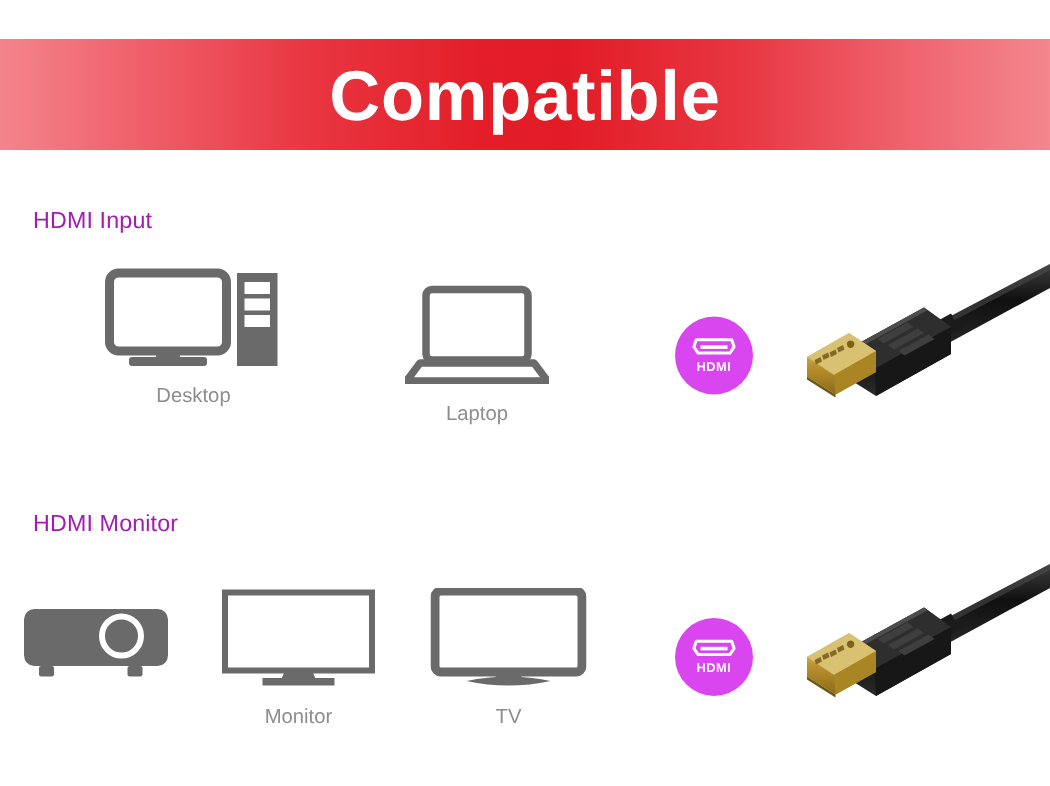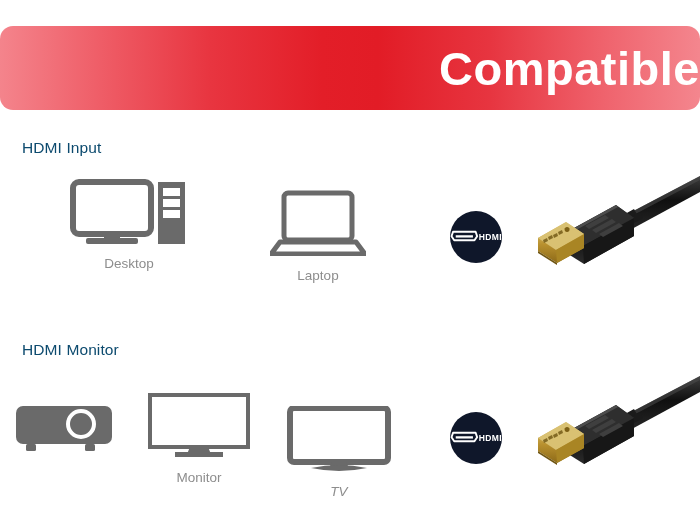--- a/index.html
+++ b/index.html
@@ -15,49 +15,48 @@
     font-family: "Liberation Sans", sans-serif;
     -webkit-font-smoothing: antialiased;
   }
 
   
   .banner {
     position: absolute;
     left: 0;
     top: 26px;
     width: 700px;
-    height: 84px;
+    height: 74px;
     background: linear-gradient(to right,
         #f4848c 0%,
         #ef5e68 14%,
         #e83540 30%,
         #e31e28 46%,
         #e21c26 54%,
         #e73540 70%,
         #ef626c 86%,
         #f4868e 100%);
     display: flex;
     align-items: center;
-    justify-content: flex-end;
-    border-radius: 13px;
+    justify-content: center;
   }
   .banner-title {
     color: #ffffff;
     font-size: 47px;
     font-weight: bold;
     letter-spacing: 0.5px;
     line-height: 1;
     font-family: "Liberation Sans", sans-serif;
   }
 
   
   .section-label {
     position: absolute;
     left: 22px;
-    color: #0c4a6e;
+    color: #a21caf;
     font-size: 15.5px;
     font-weight: 400;
     letter-spacing: 0.1px;
   }
   #label-input  { top: 139px; }
   #label-output { top: 341px; }
 
   .row {
     position: absolute;
     left: 0;
@@ -84,31 +83,31 @@
     font-weight: 400;
     white-space: nowrap;
   }
 
   
   #dev-desktop { left: 68px;  top: 0; width: 122px; }
   #dev-laptop  { left: 262px; top: 12px; width: 112px; }
   
   #dev-projector { left: 8px;   top: 12px; width: 112px; }
   #dev-monitor   { left: 142px; top: 12px; width: 114px; }
-  #dev-tv        { left: 282px; top: 26px; width: 114px; font-style: italic; }
+  #dev-tv        { left: 282px; top: 12px; width: 114px; }
 
   
   .hdmi-badge {
     position: absolute;
     width: 52px;
     height: 52px;
     border-radius: 50%;
-    background: #0f172a;
+    background: #d946ef;
     display: flex;
-    flex-direction: row;
+    flex-direction: column;
     align-items: center;
     justify-content: center;
   }
   #badge-input  { left: 450px; top: 33px; }
   #badge-output { left: 450px; top: 32px; }
   .hdmi-badge .plug {
     width: 30px;
     height: 13px;
     margin-bottom: 2px;
   }

